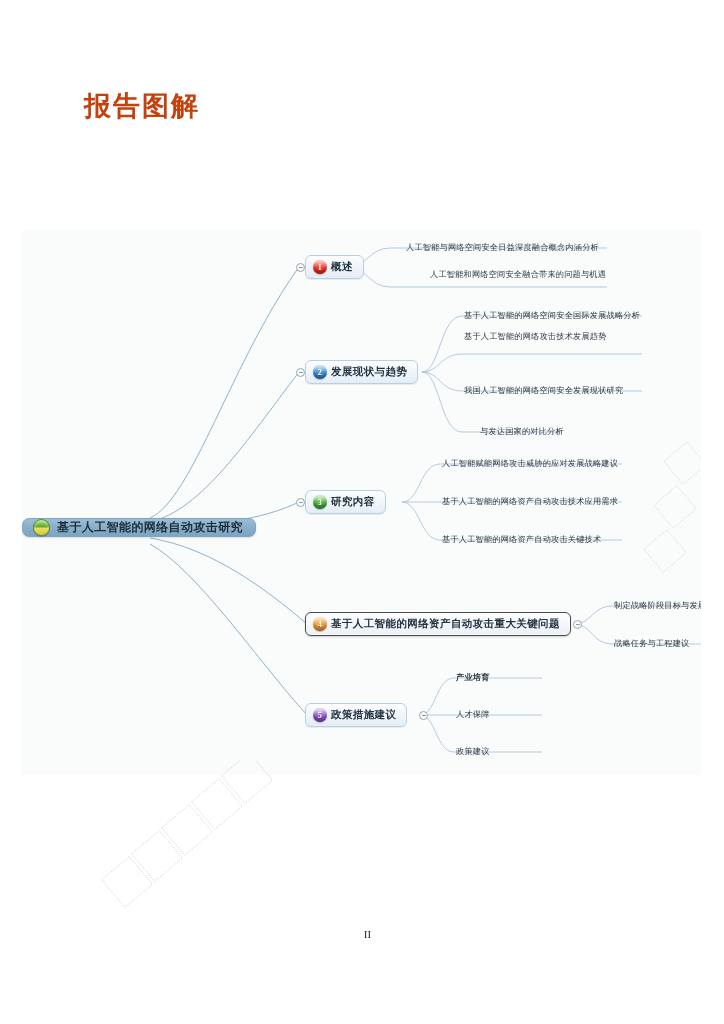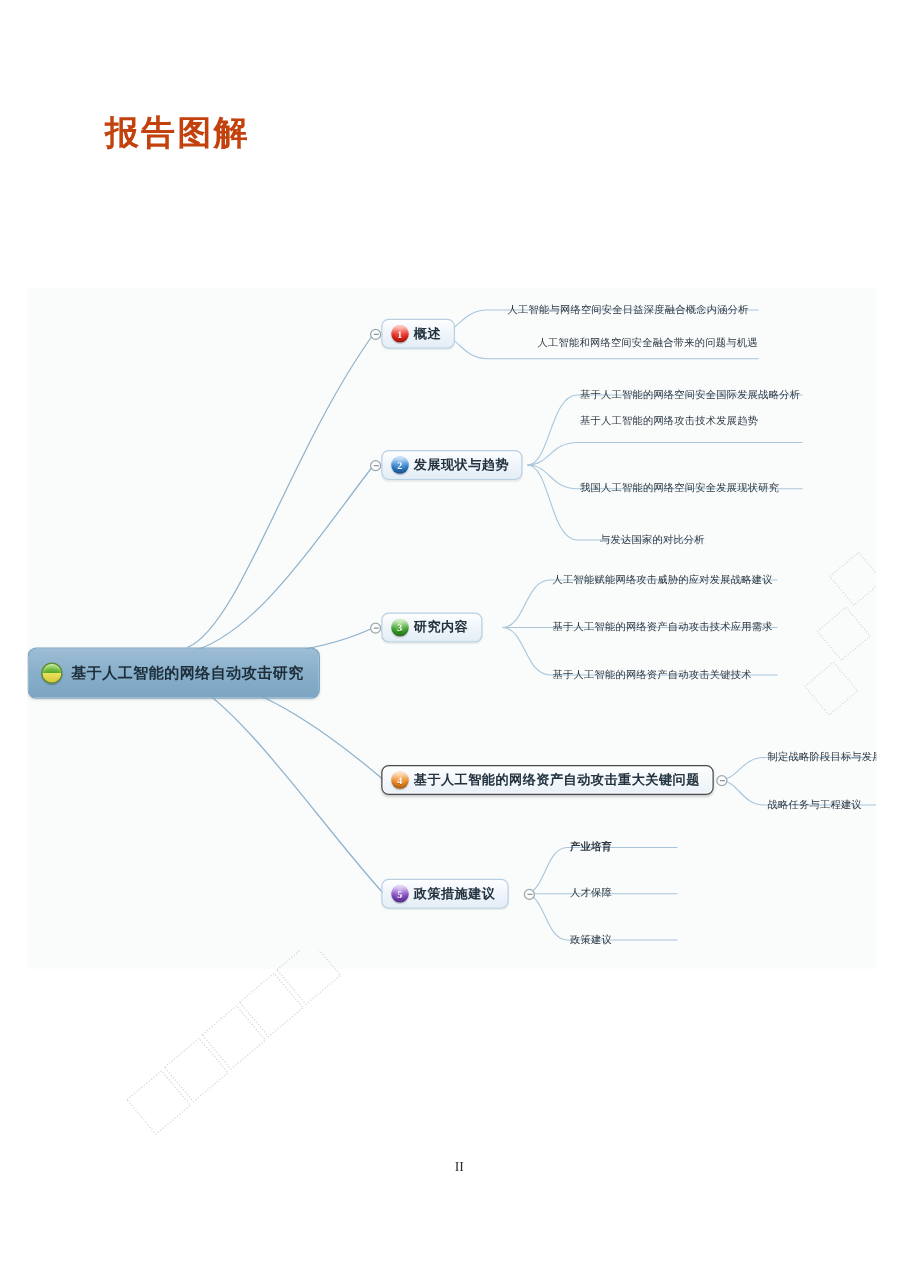--- a/index.html
+++ b/index.html
@@ -31,21 +31,21 @@
   
   .node{
     position:absolute;box-sizing:border-box;
     display:flex;align-items:center;
     white-space:nowrap;
     font-size:10px;color:#20303d;
     letter-spacing:.4px;
   }
 
   .root{
-    left:0px;top:288px;height:41px;padding:0 12px 0 10px;
+    left:0px;top:288px;height:19px;padding:0 12px 0 10px;
     background:linear-gradient(180deg,#9dbdd4 0%,#88afca 50%,#7ba5c3 100%);
     border:1px solid #7fa6c0;border-radius:7px;
     color:#1d2e3a;font-size:12px;font-weight:700;
     box-shadow:0 1px 2px rgba(0,0,0,.12);
   }
   .root .lbl{margin-left:7px;}
 
   .branch{
     height:24px;padding:0 10px 0 7px;
     background:linear-gradient(180deg,#fdfeff 0%,#eef4fa 55%,#e4edf6 100%);

